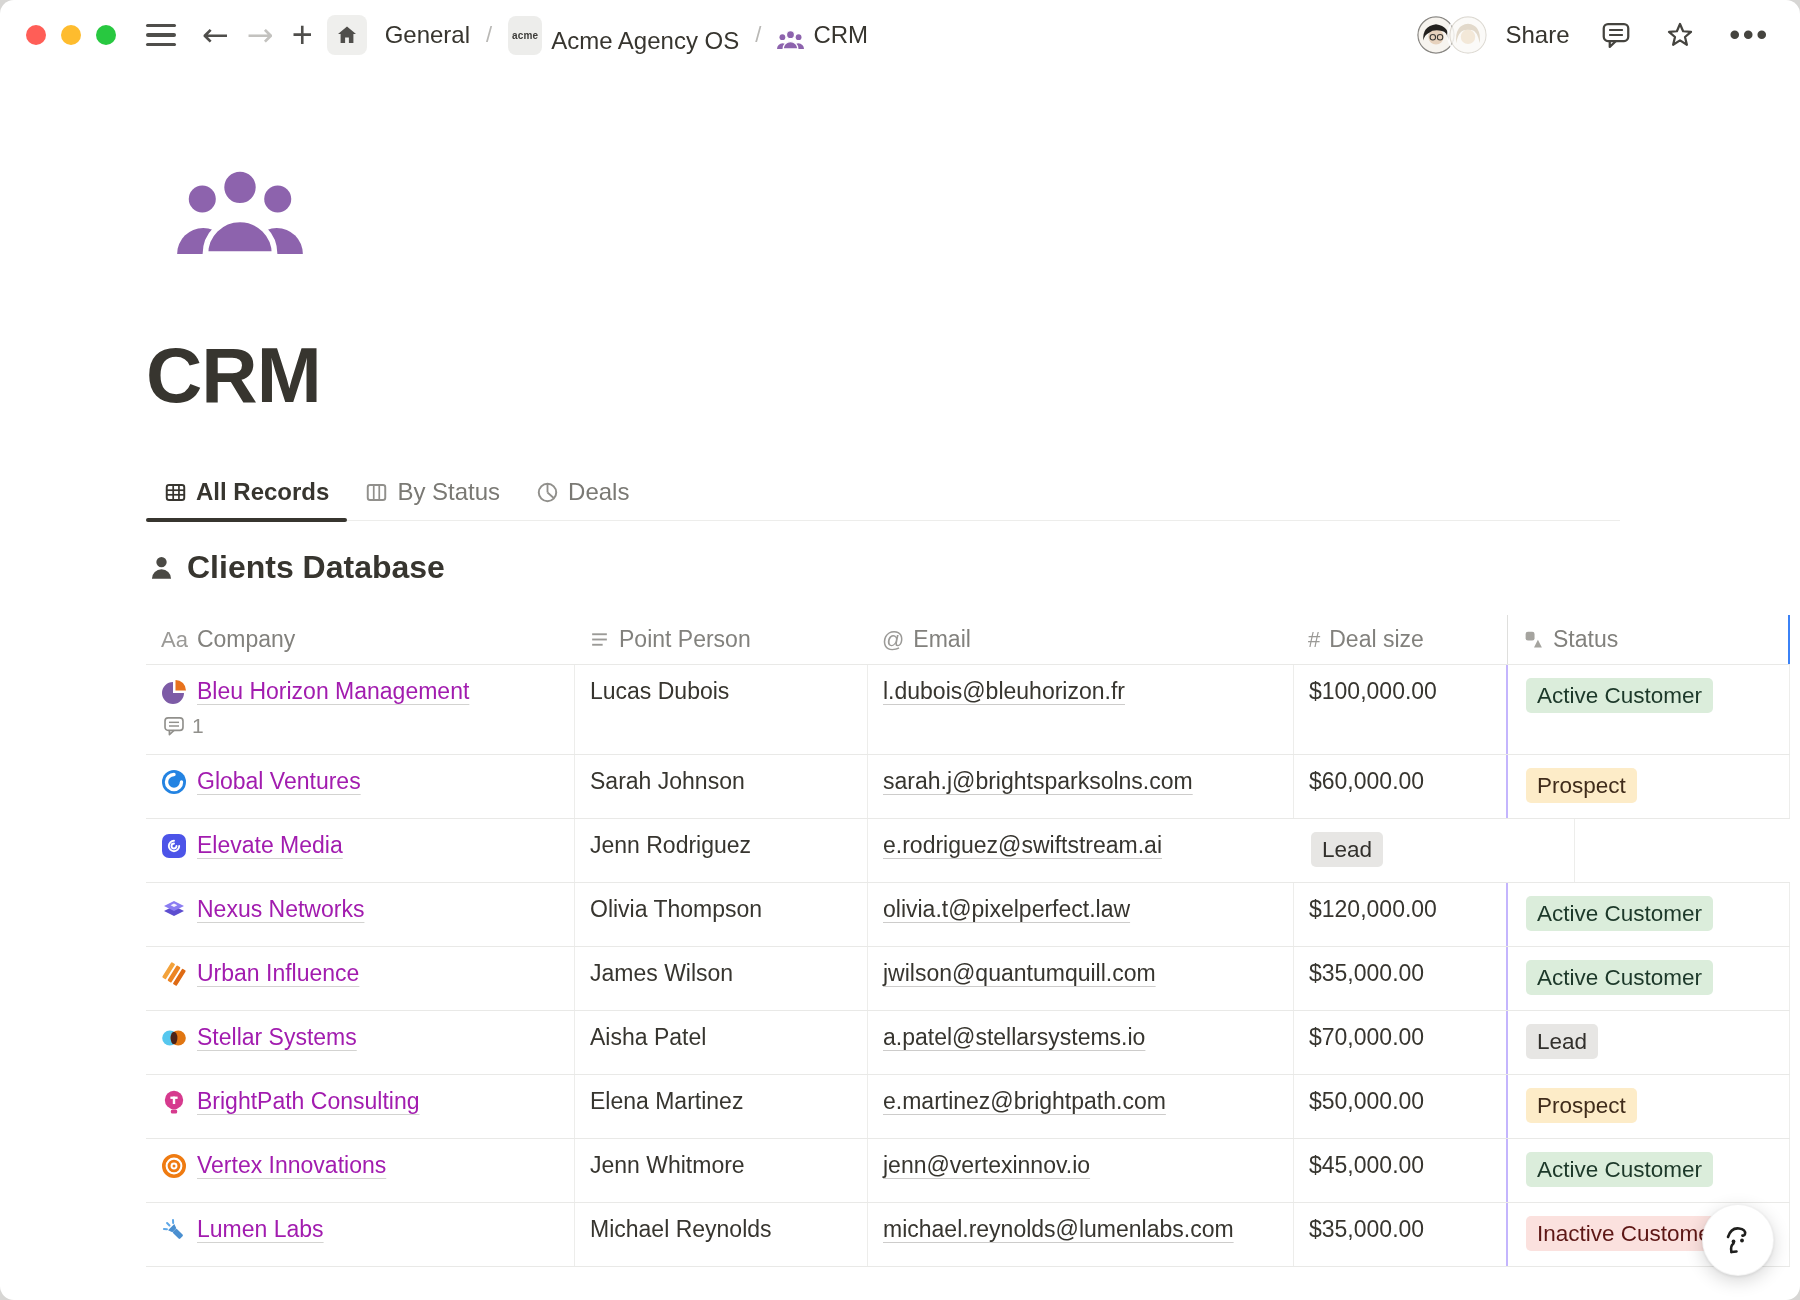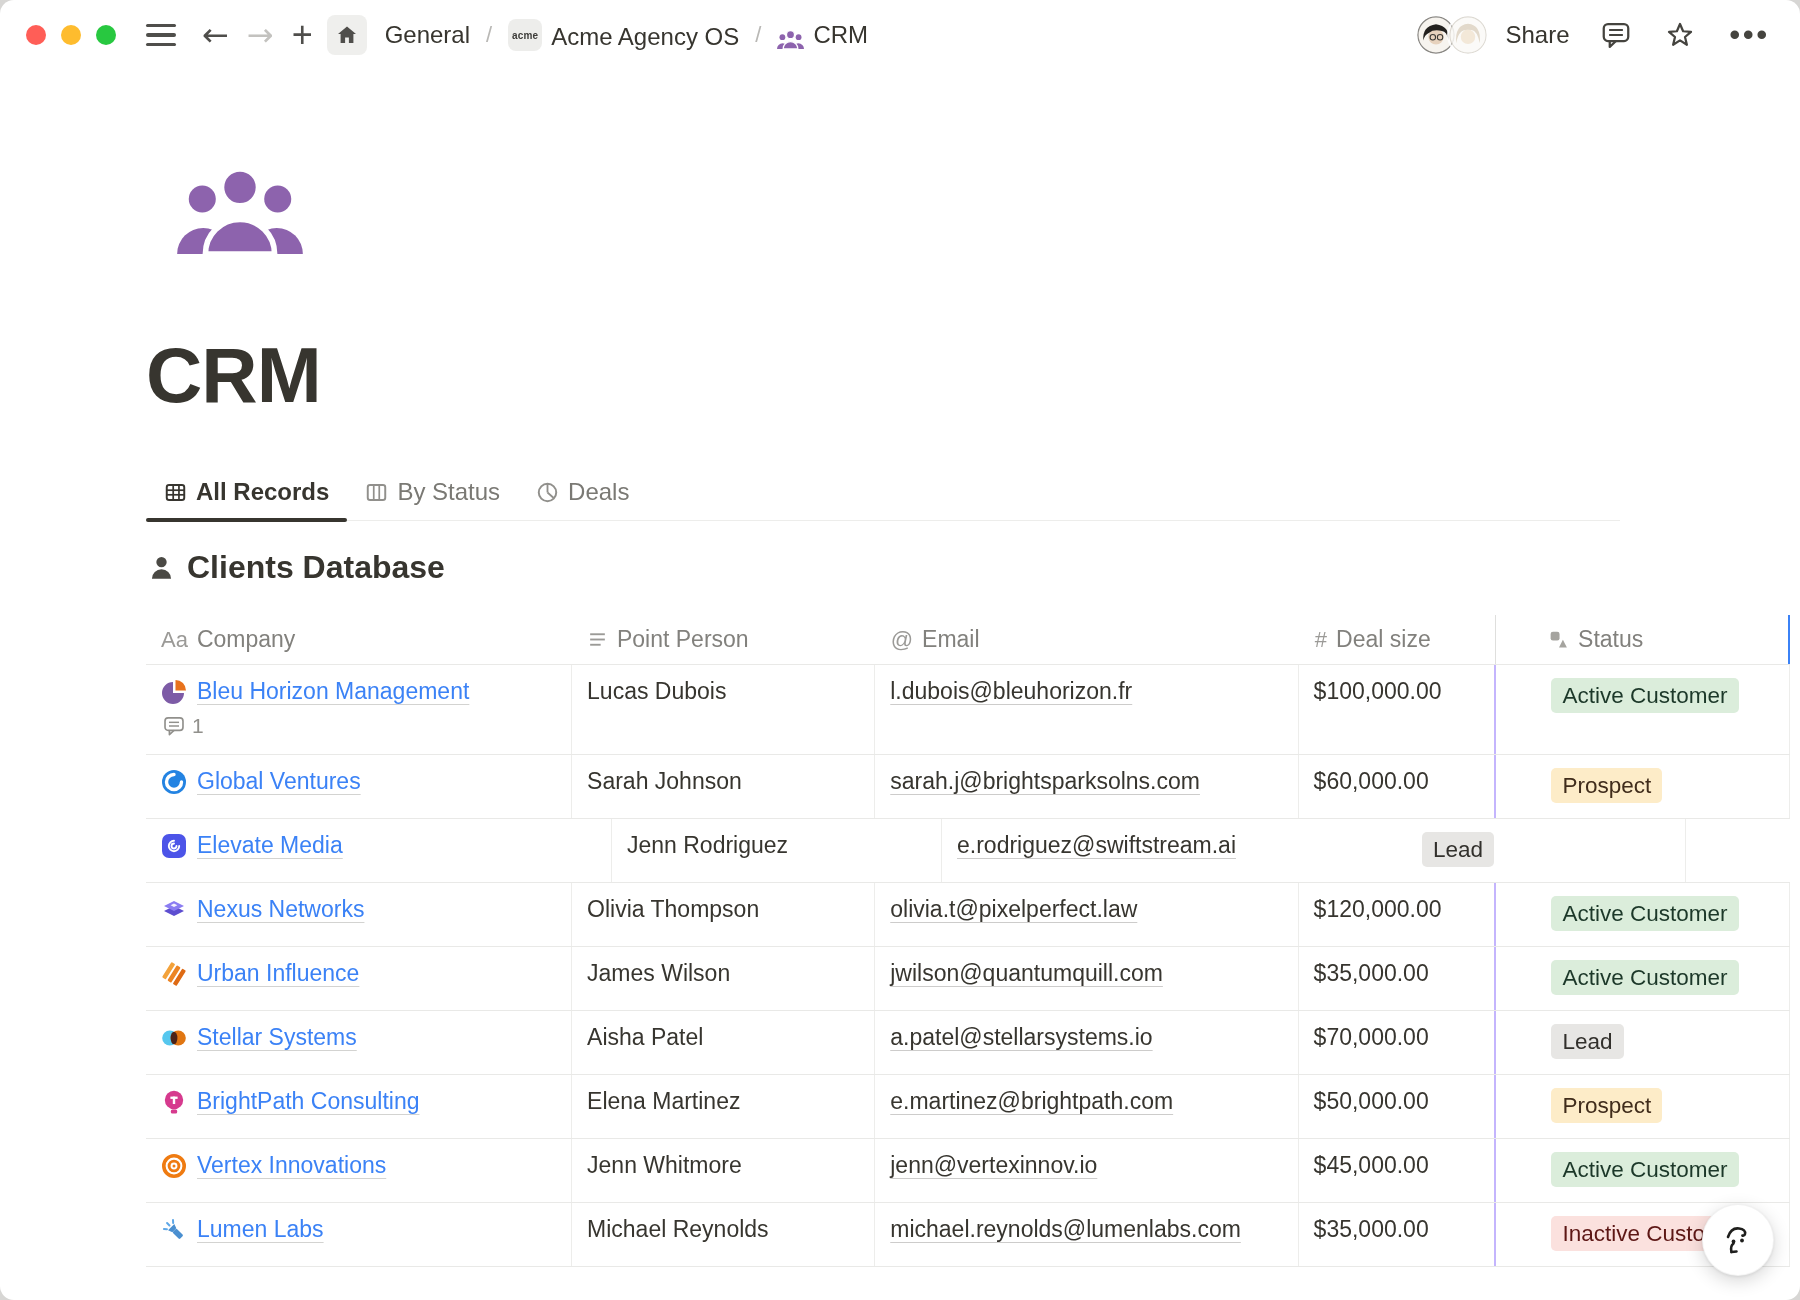--- a/index.html
+++ b/index.html
@@ -18,21 +18,21 @@
   .hamburger { flex-direction:column; gap:6px; margin-right:26px; }
   .hamburger span { display:block; width:30px; height:3.2px; background:#4f4e4b; border-radius:2px; }
   .nav-arrow { font-size:32px; line-height:1; margin-right:18px; font-family:"DejaVu Sans",sans-serif; }
   .nav-arrow.disabled { color:#c3c2bf; }
   .plus { font-size:36px; font-weight:300; margin-right:14px; }
   .home-badge { width:40px; height:40px; border-radius:8px; background:#efefed; margin-right:12px; }
   .crumbs { display:flex; align-items:center; gap:10px; white-space:nowrap; }
   .crumb { background:none; border:none; font-size:24px; color:#37352f; font-family:inherit; cursor:pointer;
            display:flex; align-items:flex-end; gap:9px; padding:4px 6px; border-radius:6px; }
   .crumb-sep { color:#b9b8b5; font-size:22px; }
-  .ws-badge { width:34px; height:32px; border-radius:8px; background:#ededeb; display:inline-flex; align-items:center;
+  .ws-badge { width:34px; height:39px; border-radius:8px; background:#ededeb; display:inline-flex; align-items:center;
               justify-content:center; font-size:10px; font-weight:700; color:#3d3c39; letter-spacing:.2px; }
   .crm-mini { color:#8d63ad; }
   .topbar-right { margin-left:auto; display:flex; align-items:center; padding-right:30px; }
   .avatars { display:flex; margin-right:16px; }
   .avatar { width:42px; height:42px; border-radius:50%; border:2px solid #fff; }
   .avatar.second { margin-left:-10px; opacity:.85; }
   .share-btn { font-size:24px; color:#37352f; font-family:inherit; margin-right:32px; }
   .icon-btn { margin-right:34px; color:#45443f; }
   .icon-btn:last-child { margin-right:0; }
 
@@ -47,35 +47,35 @@
   .tab .t-ico { color:#91908c; }
   .tab.active { color:#37352f; font-weight:600;margin-top:32px; }
   .tab.active .t-ico { color:#37352f; }
   .tab.active::after { content:""; position:absolute; left:0; right:0; bottom:-2px; height:4px; background:#37352f; border-radius:2px; }
 
   .db-heading { margin-top:26px; display:flex; align-items:center; gap:12px; font-size:32px; font-weight:700; color:#37352f; height:40px; }
   .db-heading .p-ico { color:#4a4944; margin-left:2px; }
 
   
   .table { margin-top:28px; width:1644px; }
-  .thead, .trow { display:flex;gap:37px; }
+  .thead, .trow { display:flex; }
   .thead { height:50px; border-bottom:1px solid #e9e9e7; }
   .hcell { display:flex; align-items:center; gap:9px; font-size:23px; color:#82817d; white-space:nowrap; padding-left:15px; }
   .hglyph { font-size:22px; color:#9b9a97; font-weight:400; }
   .c1 { width:428px; } .c2 { width:293px; } .c3 { width:426px; } .c4 { width:215px; } .c5 { width:282px; }
   .thead .c4 { border-right:1px solid #dfdfdd; }
   .thead .c5 { border-right:2px solid #3b82f6; }
 
   .trow { border-bottom:1px solid #e9e9e7; }
   .trow .cell { padding-top:13px; padding-left:15px; font-size:23px; white-space:nowrap; overflow:hidden; }
   .trow { height:64px; }
   .trow.tall { height:90px; }
   .cell.c1 .company-line { display:flex; align-items:center; gap:10px; }
   .logo { width:26px; height:26px; flex:0 0 26px; }
-  .company-name { font-weight:500; color:#3b82f6; text-decoration:underline; text-decoration-color:rgba(55,53,47,.22);
+  .company-name { font-weight:500; color:#a21caf; text-decoration:underline; text-decoration-color:rgba(55,53,47,.22);
                   text-underline-offset:5px; text-decoration-thickness:1px; cursor:pointer;text-align:right; }
   .comment-line { display:flex; align-items:center; gap:7px; margin-top:9px; margin-left:2px; color:#91908c; font-size:21px; }
   .cell.c2 { color:#37352f; border-left:1px solid #ededeb; }
   .cell.c3 { border-left:1px solid #ededeb; }
   .cell.c3 a { color:#37352f; text-decoration:underline; text-decoration-color:rgba(55,53,47,.25); text-underline-offset:5px;
                text-decoration-thickness:1px; cursor:pointer; }
   .cell.c4 { border-left:1px solid #ededeb; border-right:2px solid #c4b5fd; text-align:left; padding-right:30px; }
   .cell.c5 { padding-left:18px; border-right:1px solid #ededeb; }
   .badge { display:inline-block; height:35px; line-height:35px; padding:0 11px; border-radius:5px; font-size:22.5px; }
 

